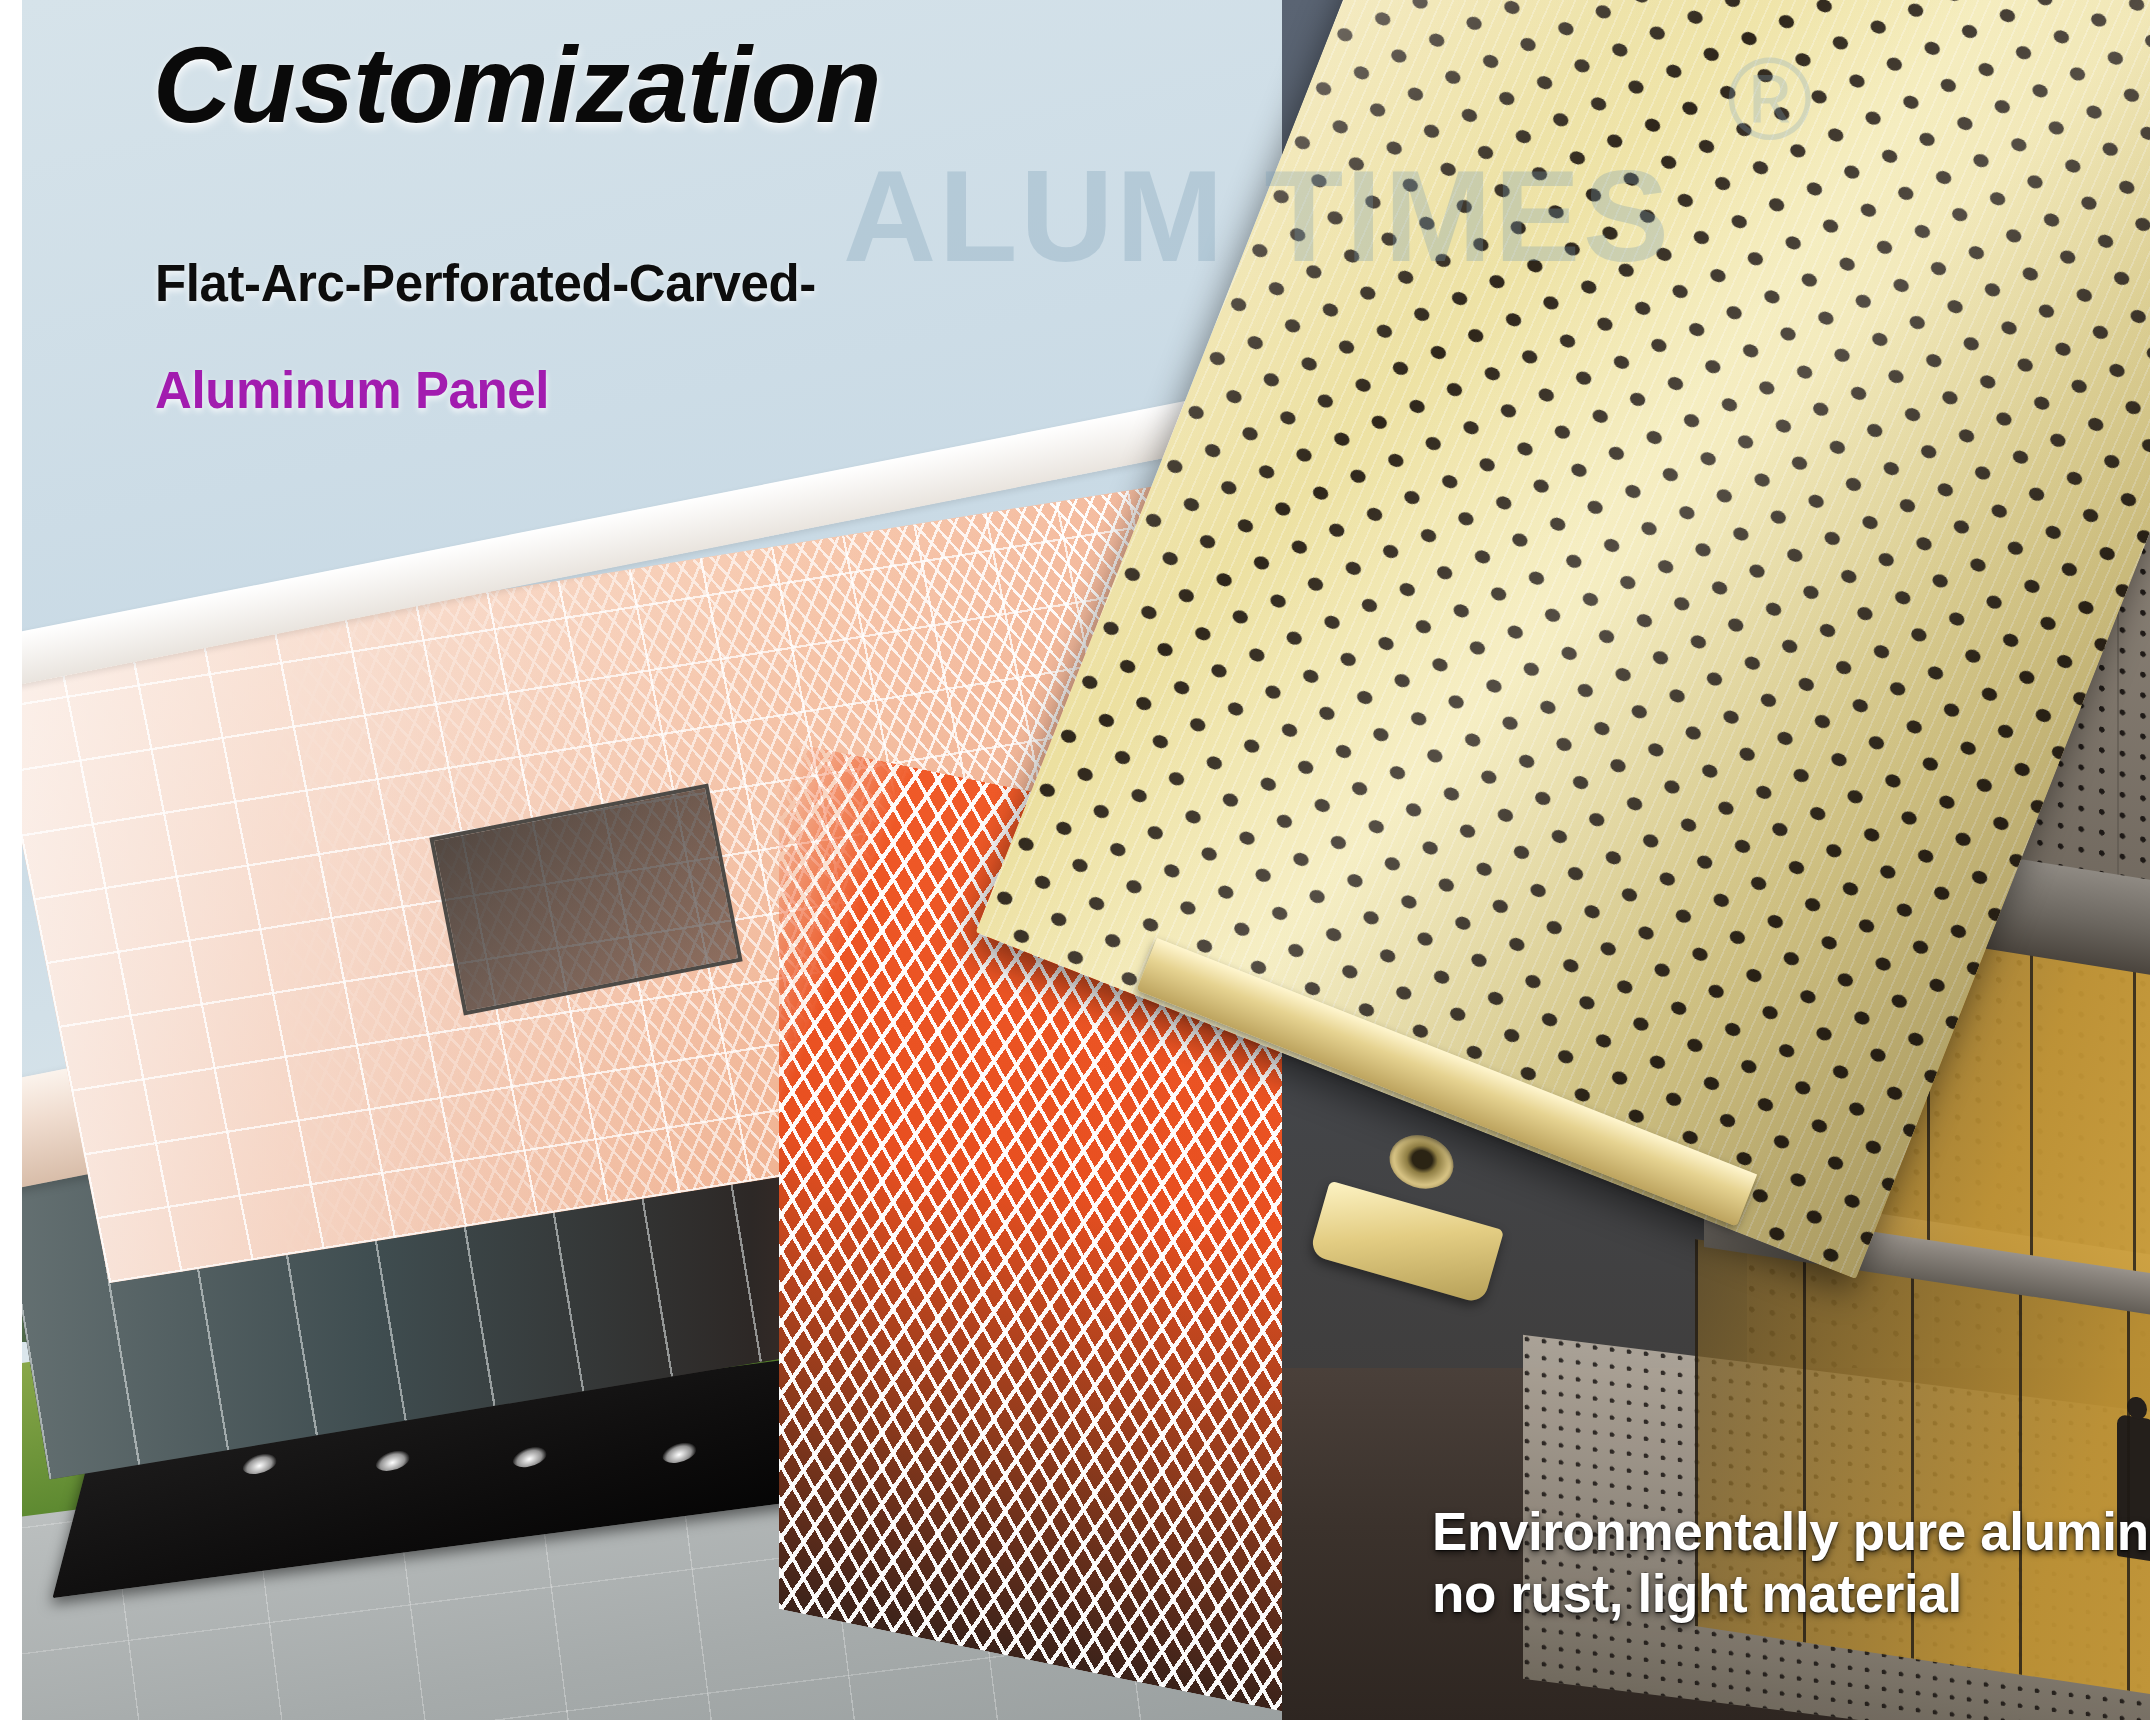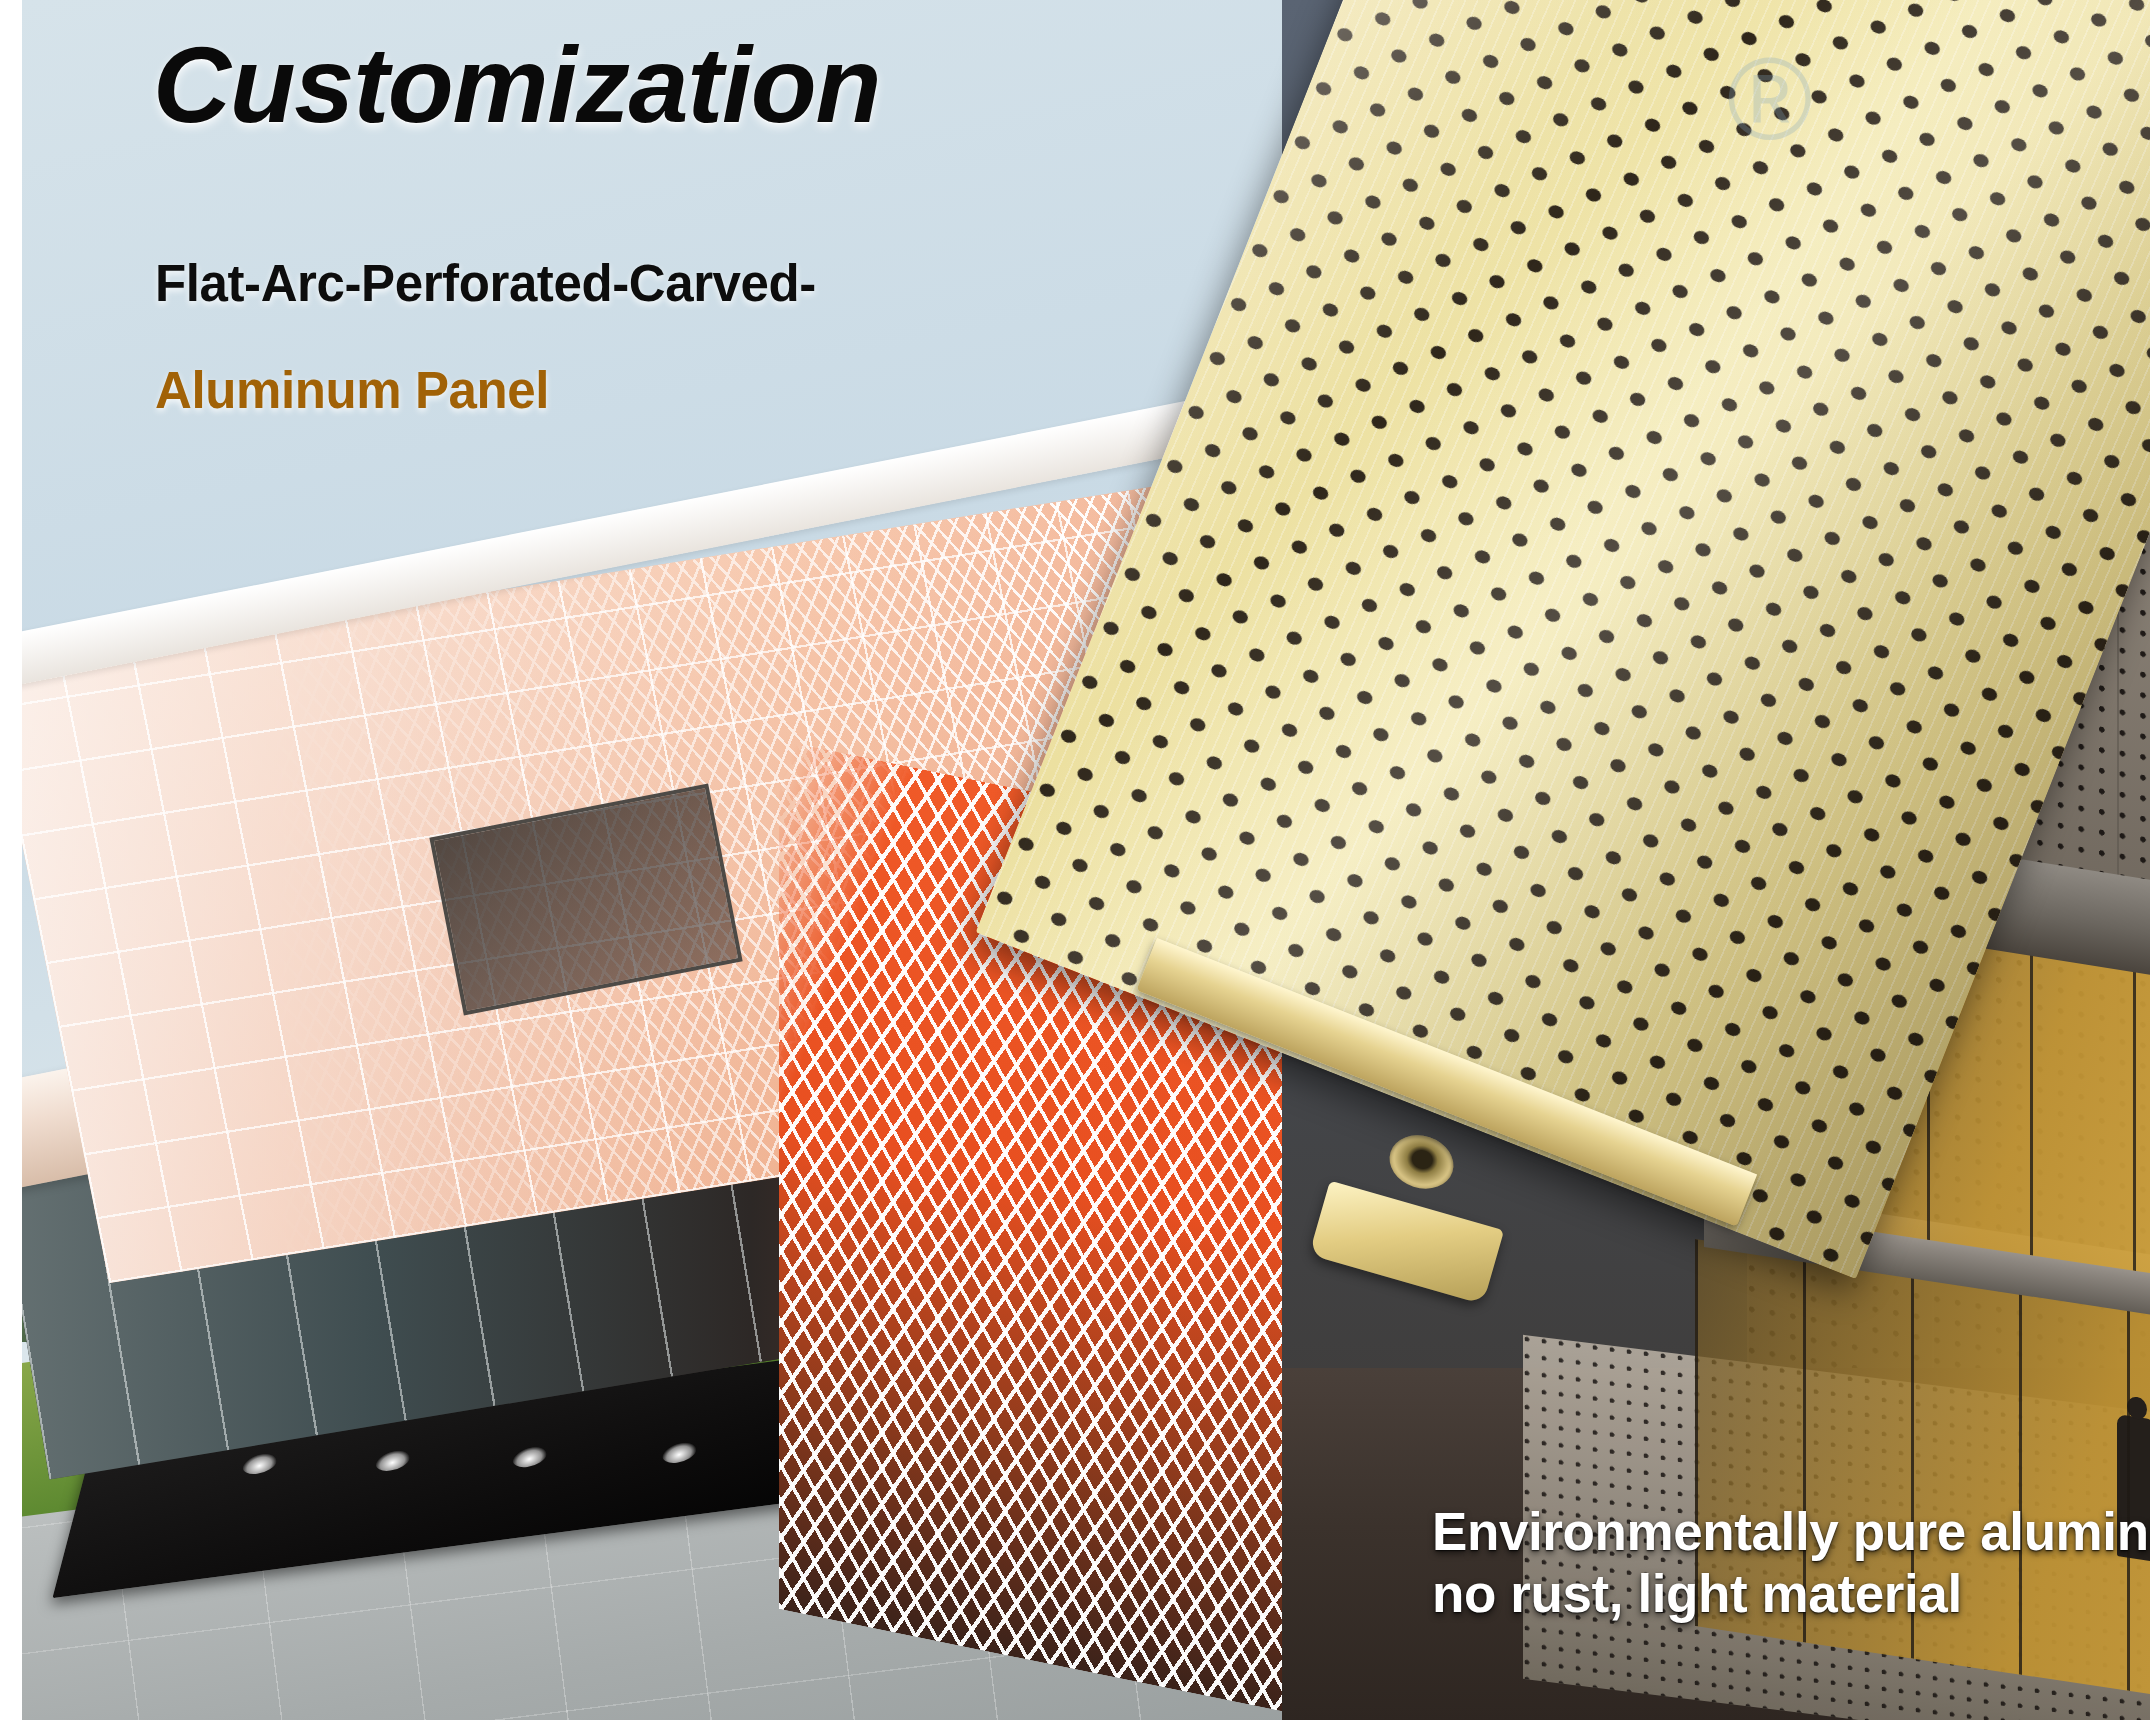--- a/index.html
+++ b/index.html
@@ -330,21 +330,21 @@
     font-style:italic;
   }
   .sub1{
     position:absolute; left:155px; top:254px;
     font-size:51px; font-weight:600; color:#0d0d0d;
     letter-spacing:-0.4px; white-space:nowrap;
     text-shadow:0 2.6px 6.9px rgba(255,255,255,.85);
   }
   .sub2{
     position:absolute; left:155px; top:361px;
-    font-size:51px; font-weight:600; color:#a16207;
+    font-size:51px; font-weight:600; color:#a21caf;
     letter-spacing:-0.4px; white-space:nowrap;
     text-shadow:0 2.6px 6.9px rgba(255,255,255,.85);
     text-align:right;
   }
   
   .watermark{
     position:absolute; left:843px; top:142px;
     font-size:129px; font-weight:700; letter-spacing:2.6px;
     color:rgba(120,155,180,.30);
     white-space:nowrap; pointer-events:none;
@@ -431,20 +431,21 @@
 
   <div class="gold-panel">
     <div class="gold-holes"></div>
     <div class="gold-sheen"></div>
   </div>
   <div class="gold-edge"></div>
 
   <div class="bracket"></div>
   <div class="screw"></div>
 
+  <div class="watermark">ALUM TIMES</div>
   <div class="wm-reg">®</div>
 
   <div class="title">Customization</div>
   <div class="sub1">Flat-Arc-Perforated-Carved-</div>
   <div class="sub2">Aluminum Panel</div>
 
   <div class="caption">
     <span>Environmentally pure aluminum,</span>
     <span>no rust, light material</span>
   </div>

